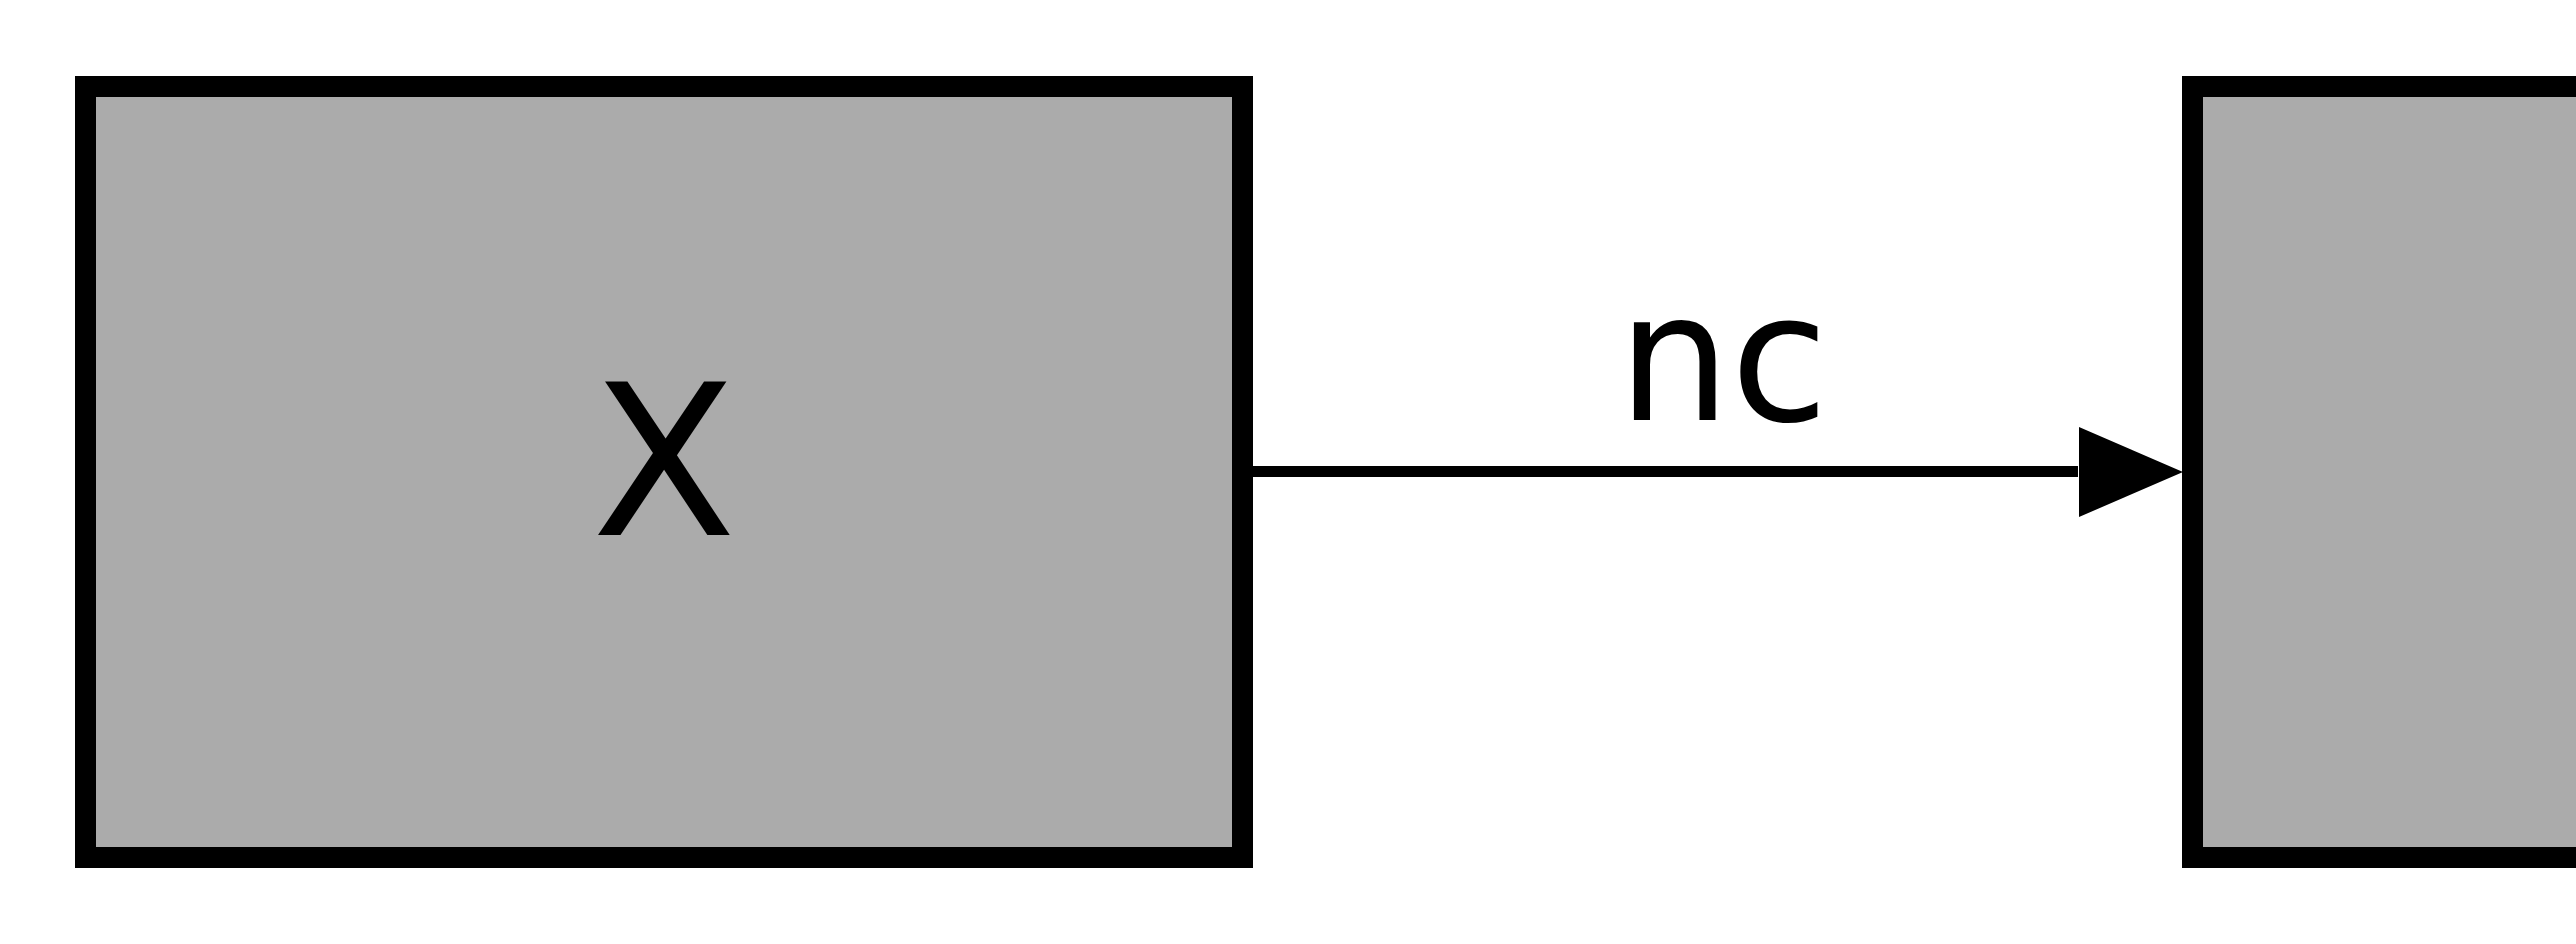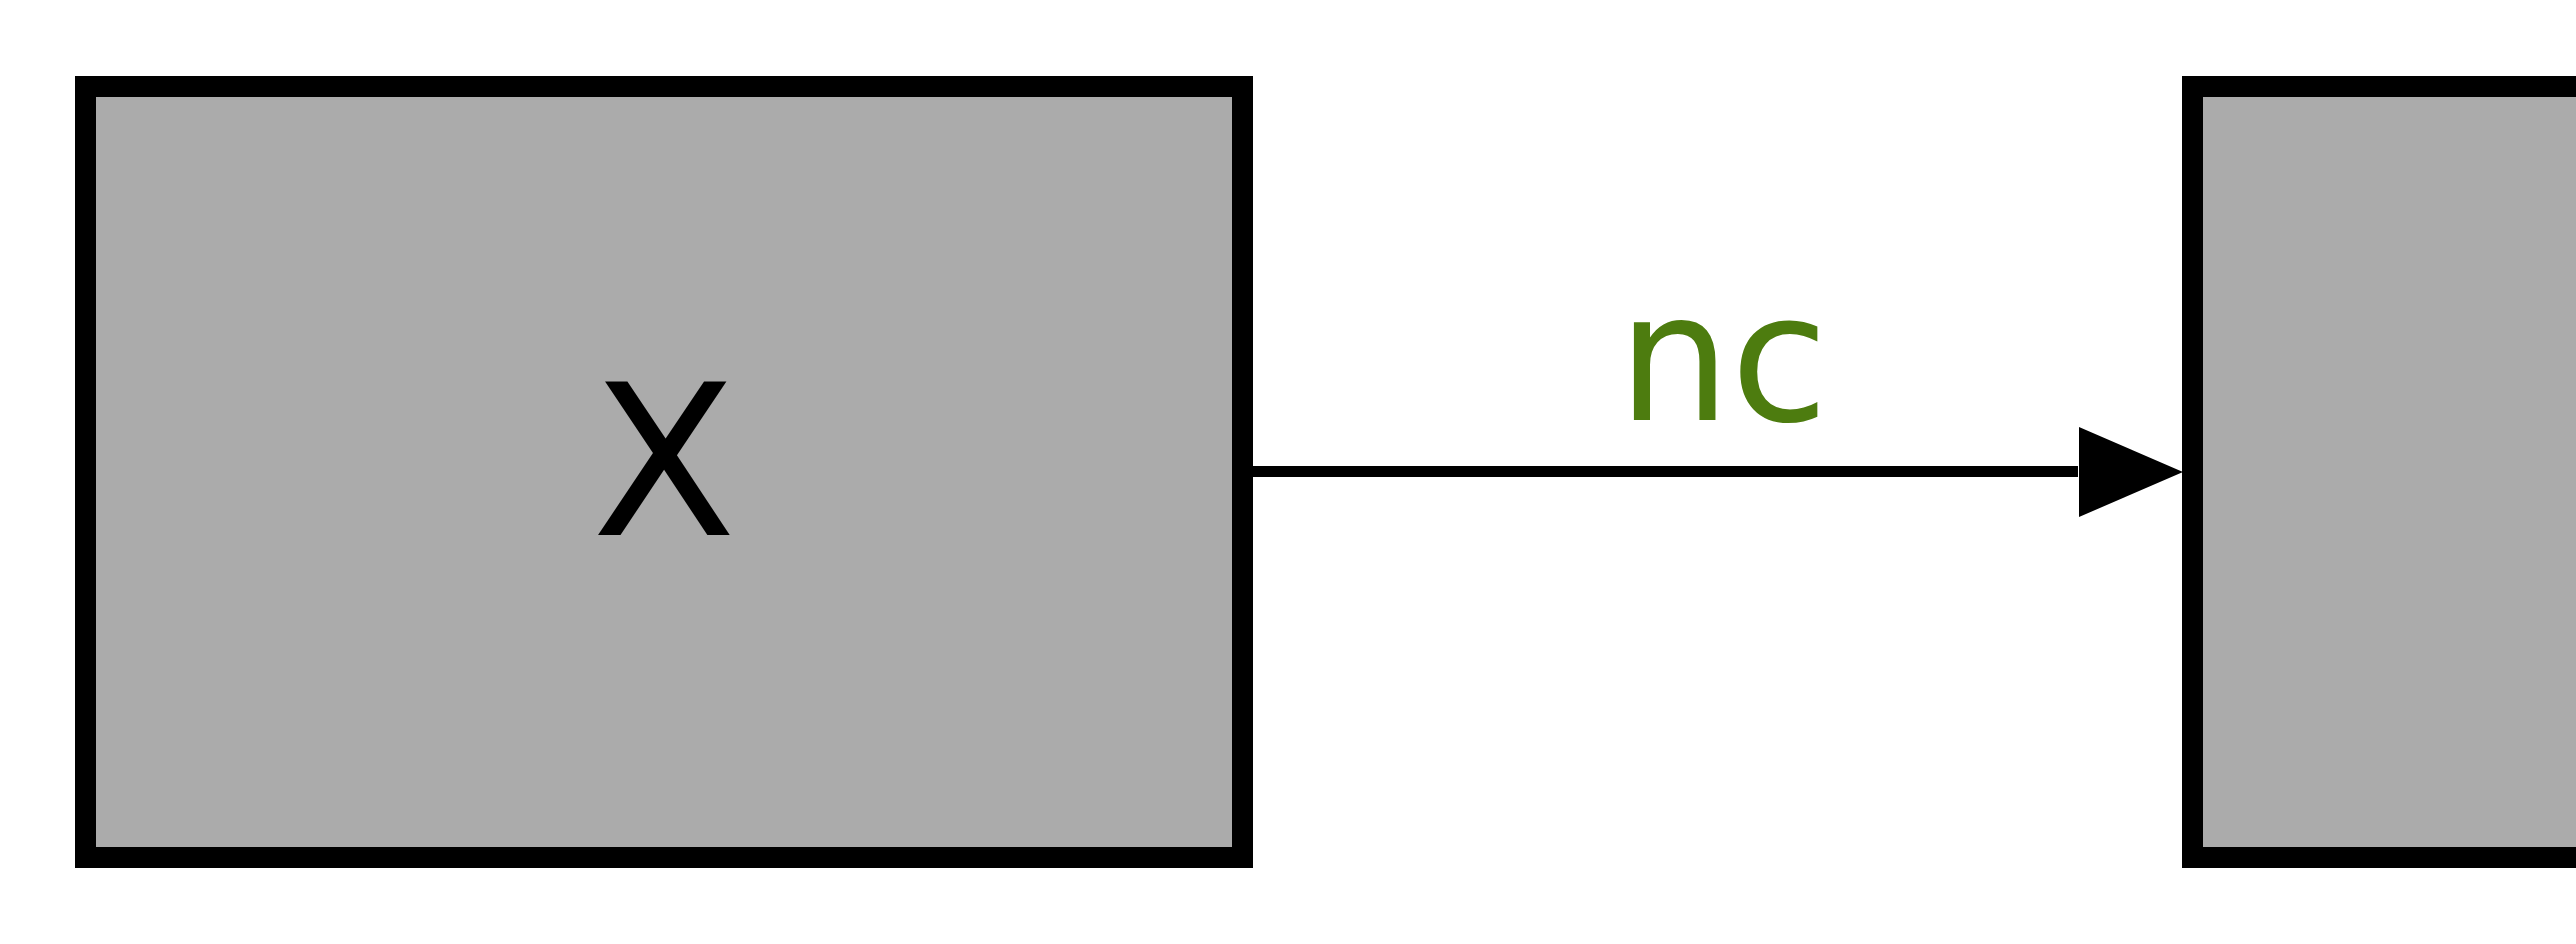--- a/index.html
+++ b/index.html
@@ -79,17 +79,17 @@
     <span class="node-label" style="color: rgb(0, 0, 0);">X</span>
   </div>
 
   <div class="node node-y" style="background-color: rgb(171, 171, 171); border-color: rgb(0, 0, 0);">
     
   </div>
 
   <div>
     <div class="edge-line" style="background-color: rgb(0, 0, 0);"></div>
     <div class="edge-arrowhead" style="border-left-color: rgb(0, 0, 0);"></div>
-    <span class="edge-label" style="color: #4d7c0f;">nc</span>
+    <span class="edge-label" style="color: #000000;">nc</span>
   </div>
 
 </div>
 
 
 </body></html>

